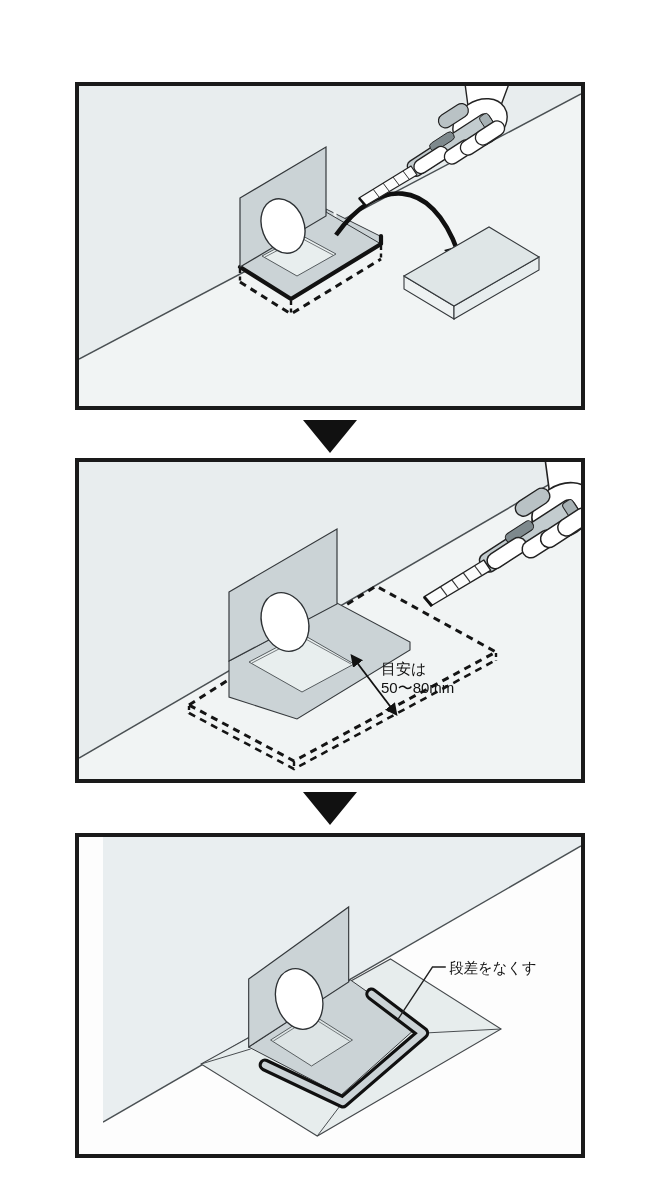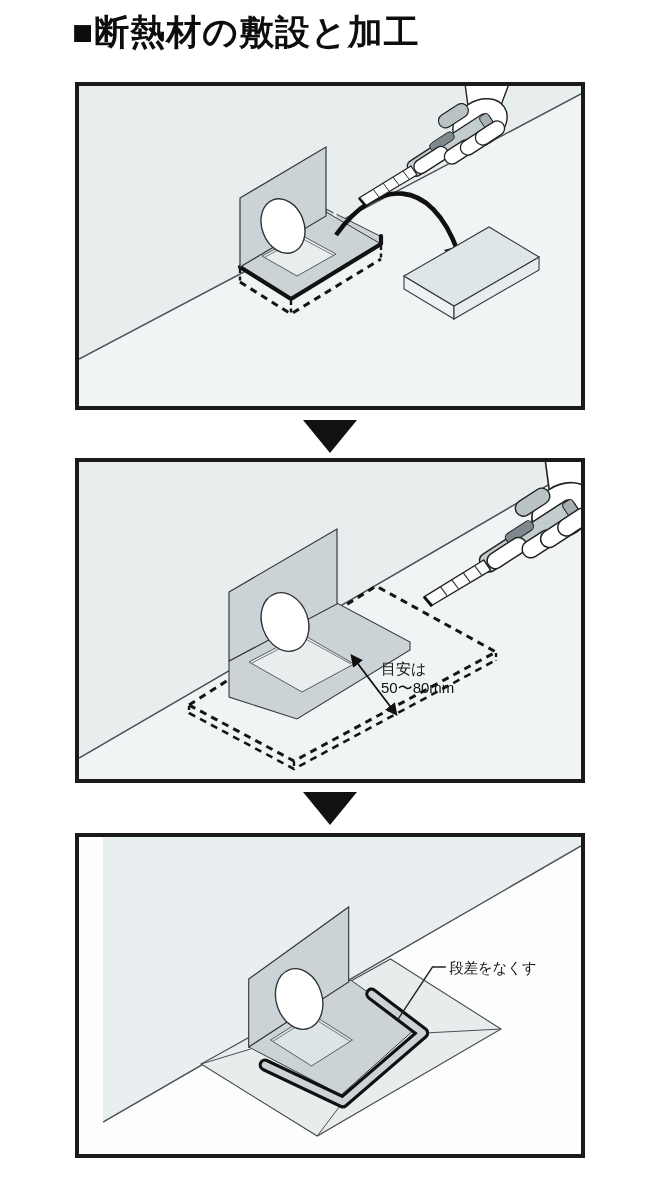--- a/index.html
+++ b/index.html
@@ -19,21 +19,20 @@
   .a1{top:420px;}
   .a2{top:792px;}
   .anno{font-family:"Liberation Sans","DejaVu Sans",sans-serif;font-size:15px;fill:#111111;}
   figure{margin:0;padding:0;}
 </style>
 </head>
 <body>
 
 <div class="page">
 
-  <h1 class="title">■断熱材の敷設と加工</h1>
 
   <figure class="panel p1">
   <svg viewBox="0 0 502 320" preserveAspectRatio="none">
     <rect x="0" y="0" width="502" height="320" fill="#f1f4f4"></rect>
     <polygon points="0,273 0,0 502,0 502,8" fill="#e8edee"></polygon>
     <line x1="0" y1="273" x2="502" y2="8" stroke="#4a5053" stroke-width="1.5"></line>
 
     <g stroke="#141414" fill="none">
       <path d="M161,196 L212,228 L302,173" stroke-width="3" stroke-dasharray="7 5.5"></path>
       <path d="M161,183 L161,197 M212,215 L212,229 M302,160 L302,174" stroke-width="2.4" stroke-dasharray="4 3.5"></path>

